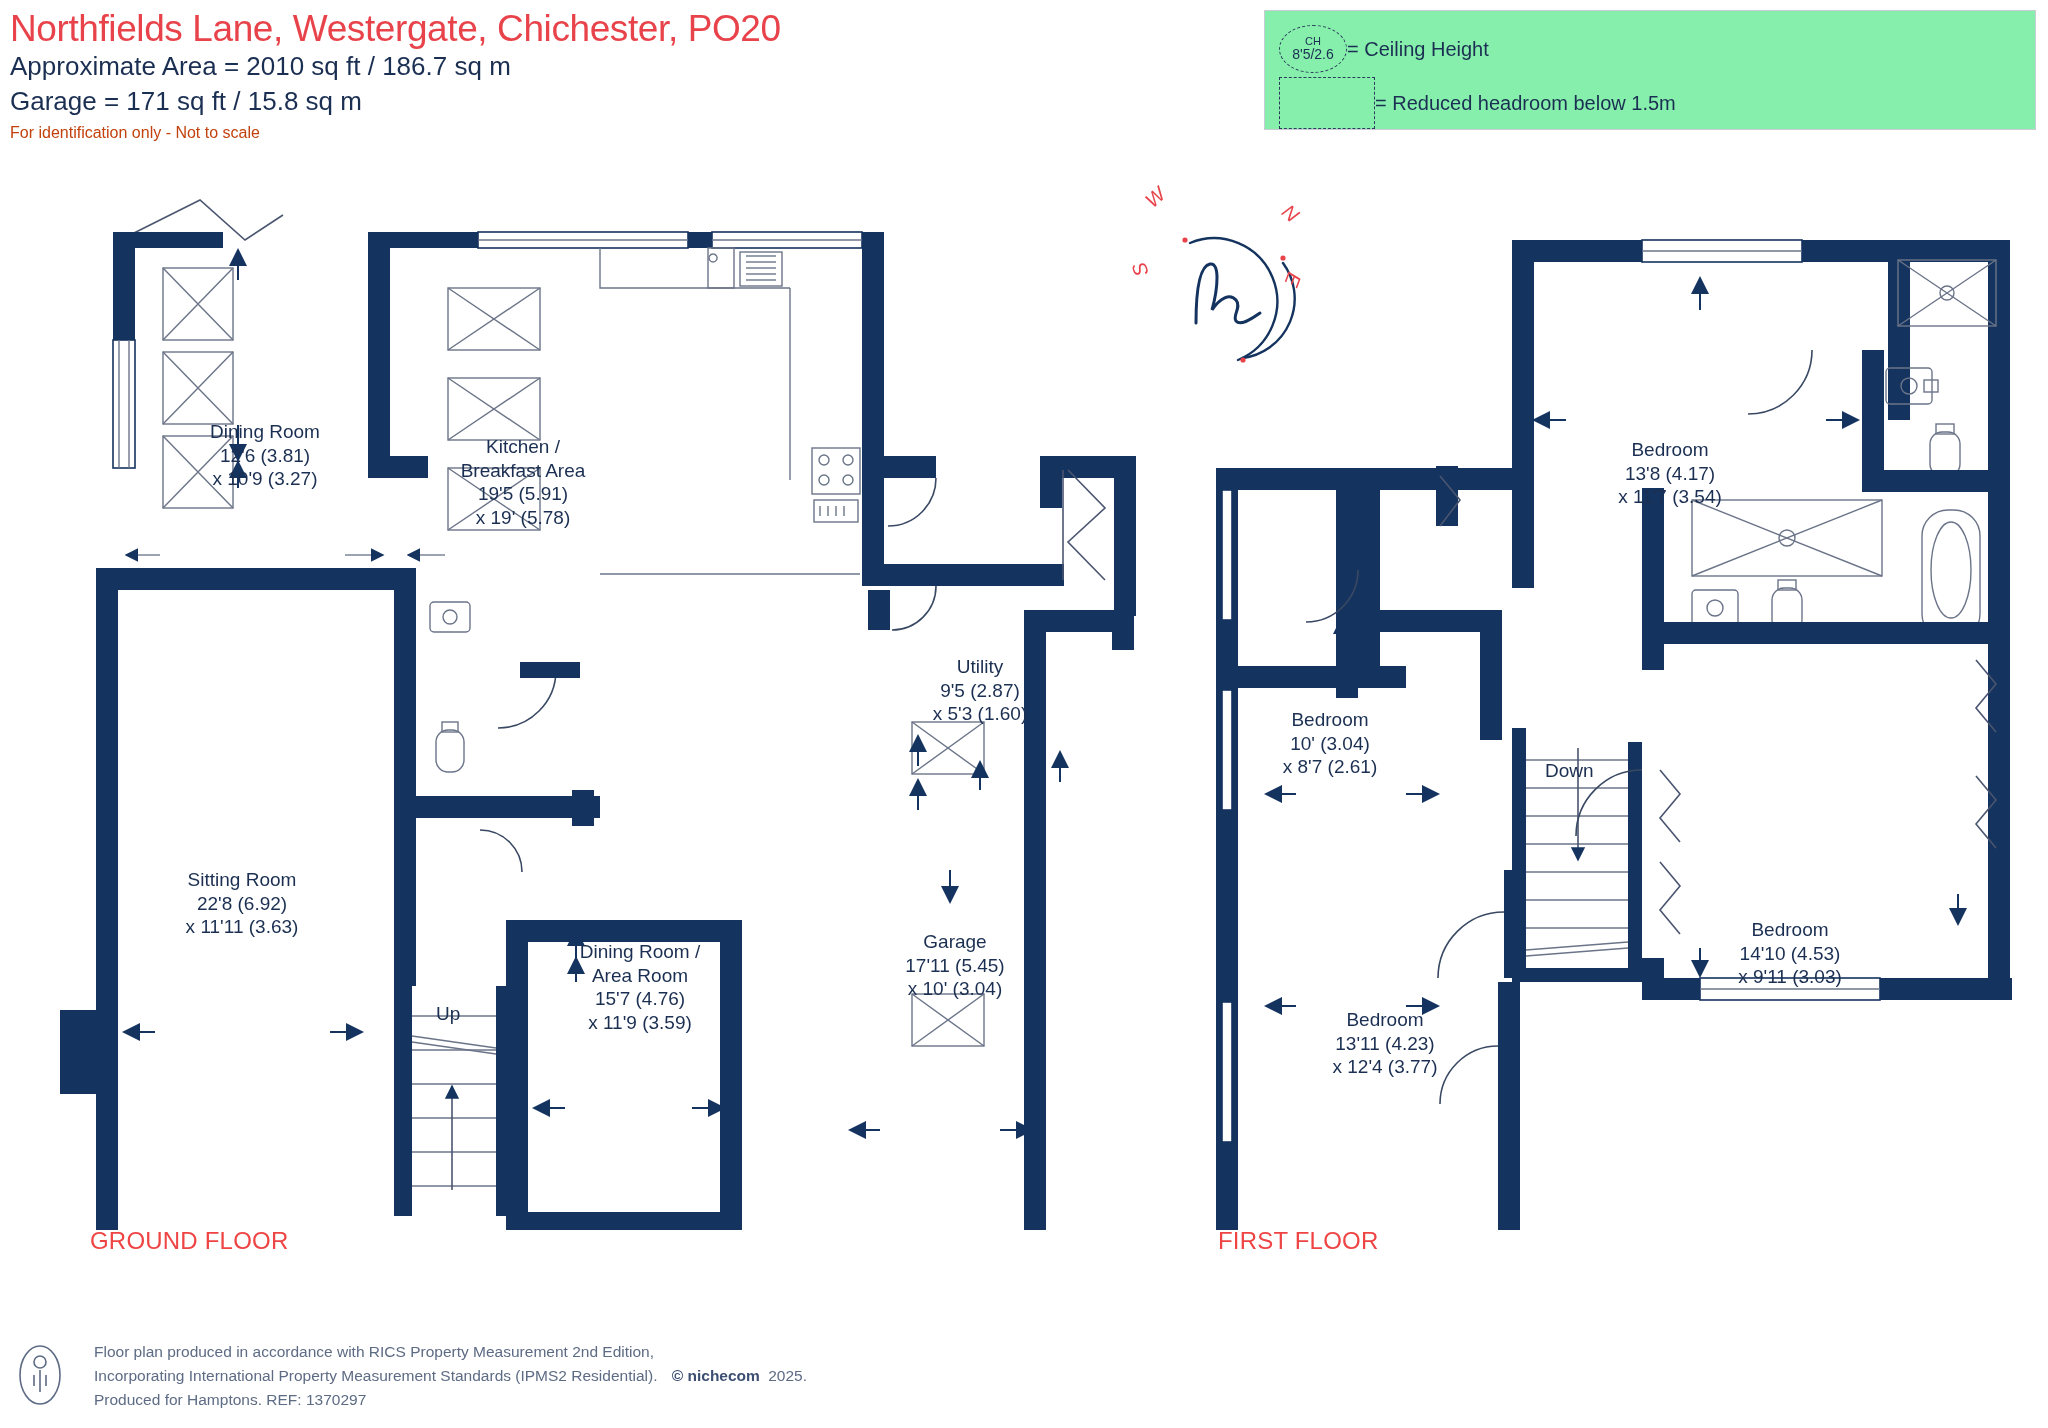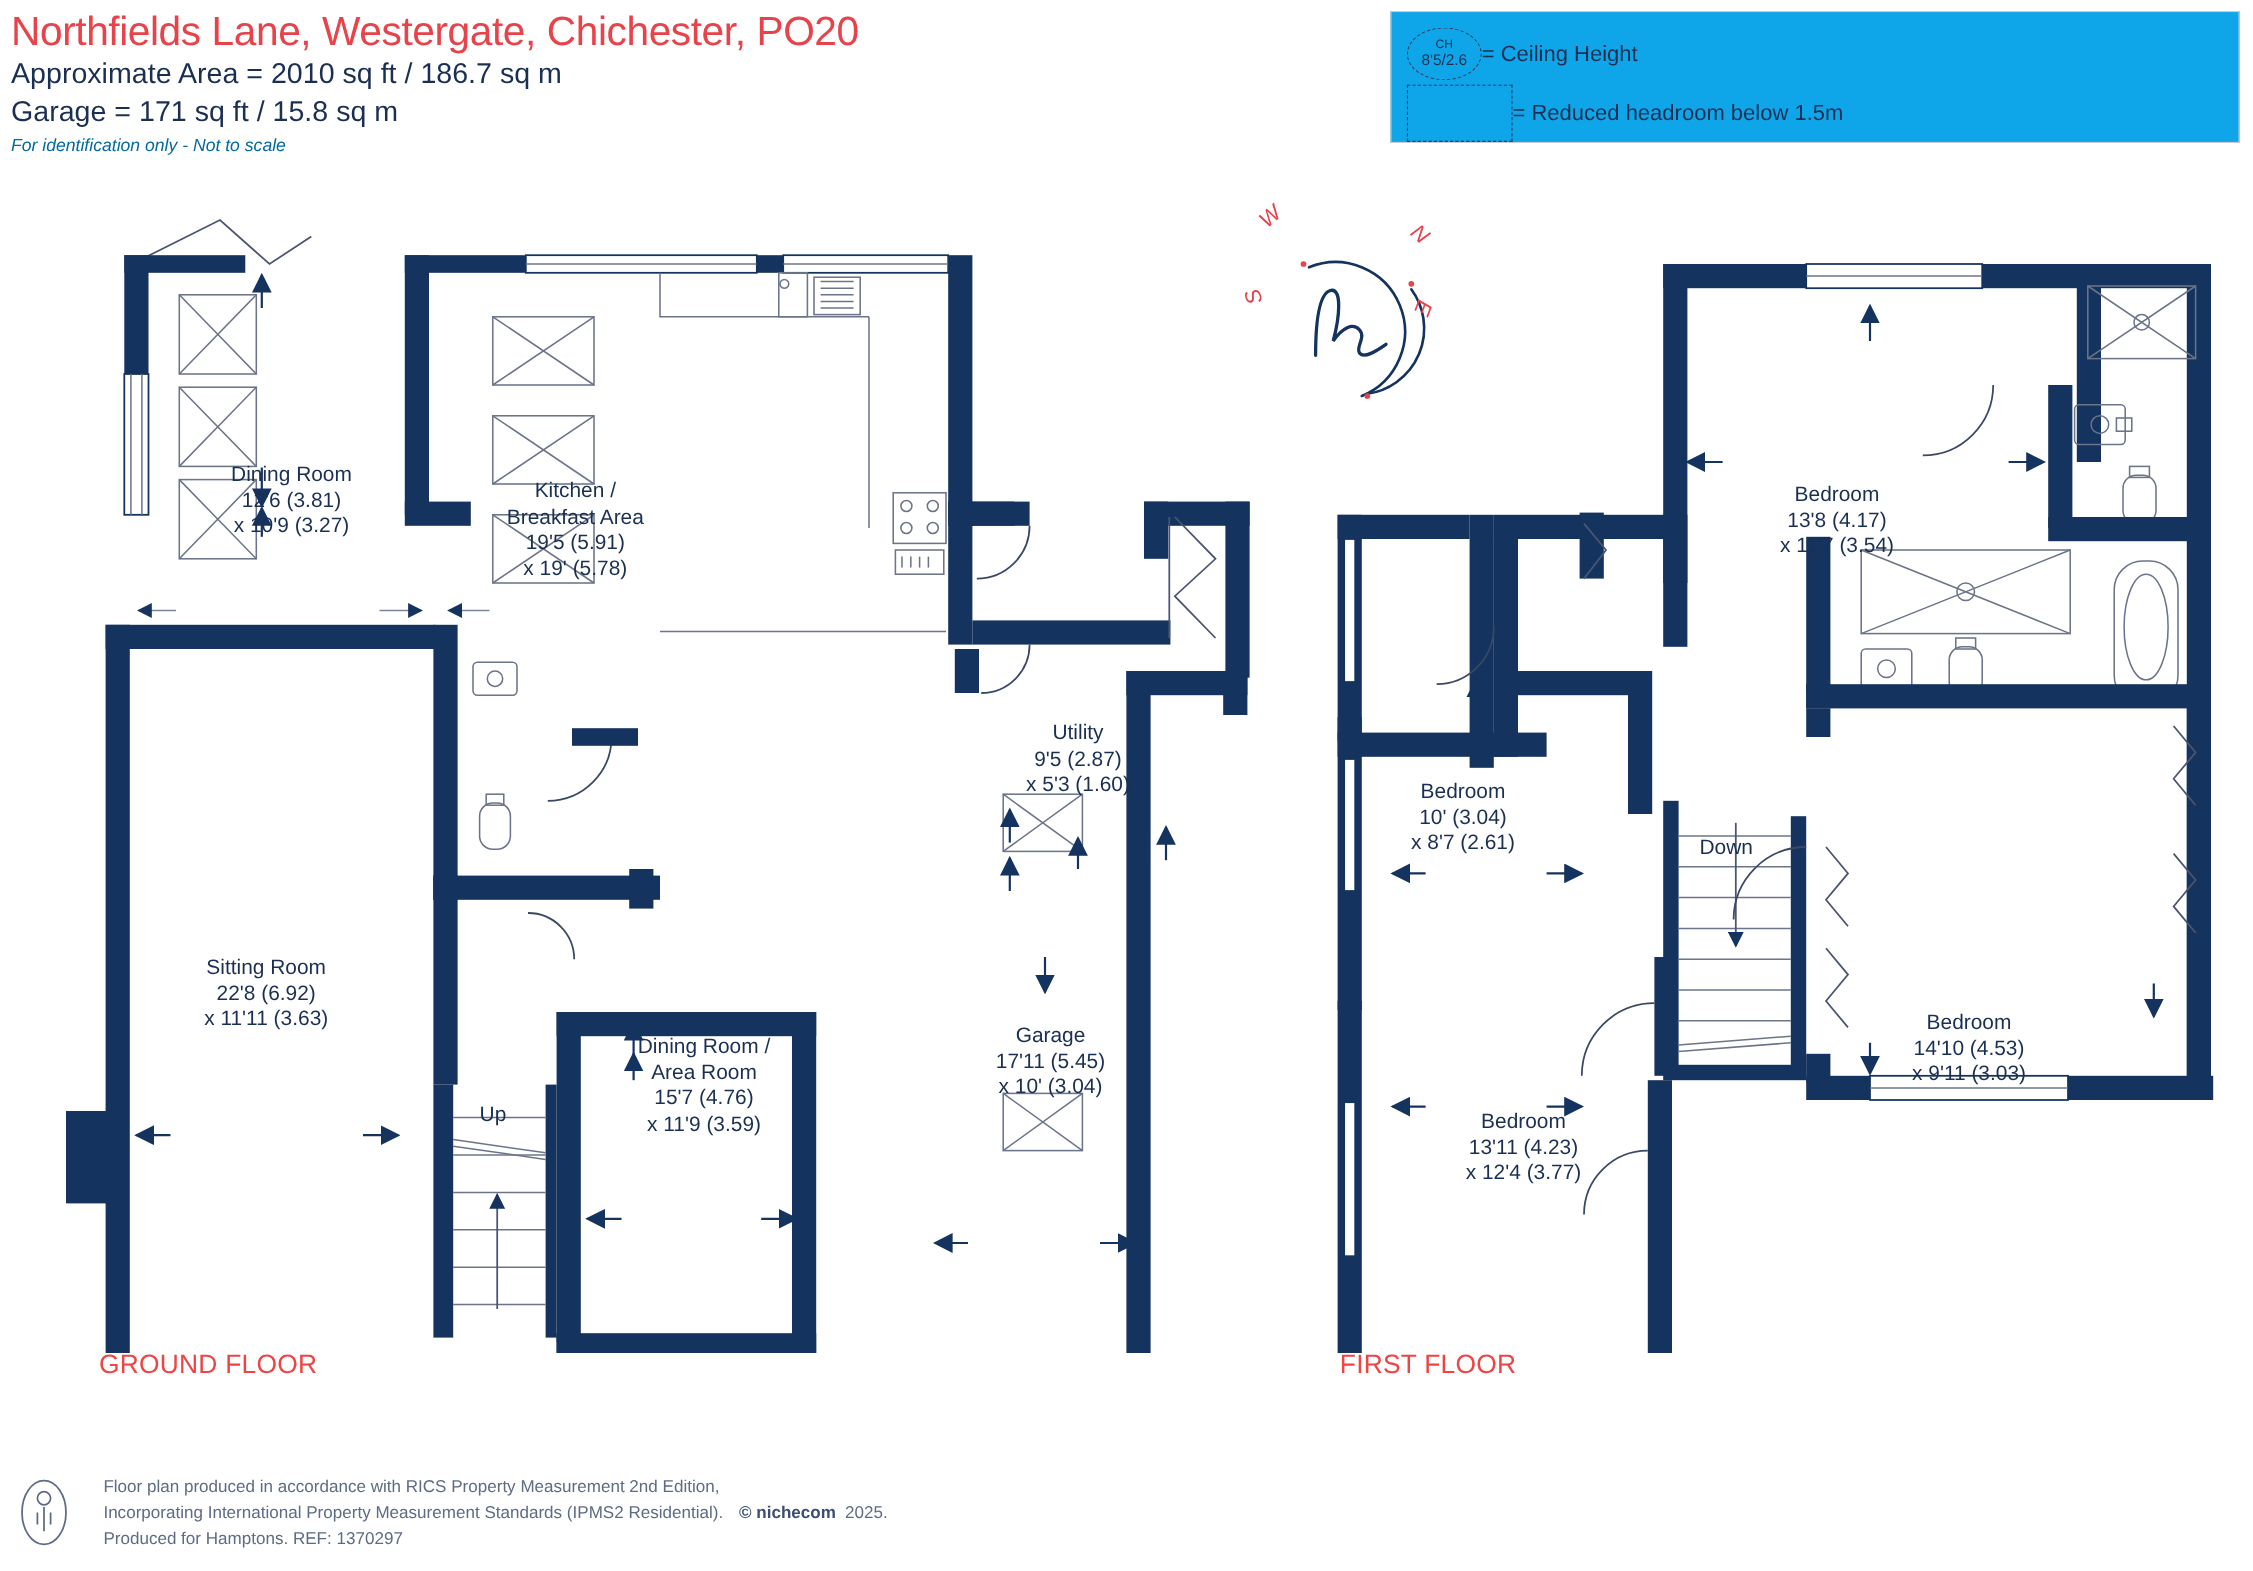--- a/index.html
+++ b/index.html
@@ -10,26 +10,26 @@
   }
   .abs{position:absolute;}
 
   
   #header{left:10px;top:8px;width:1100px;}
   #title{
     font-size:37px;color:#e8434a;letter-spacing:-0.4px;white-space:nowrap;
     line-height:1.12;font-weight:400;
   }
   .area-line{font-size:26px;color:#1b2f52;line-height:1.32;white-space:nowrap;}
-  #notscale{font-size:16px;color:#0369a1;margin-top:6px;font-style:italic;}
+  #notscale{font-size:16px;color:#c2410c;margin-top:6px;}
 
   
   #legend{
     right:12px;top:10px;width:770px;height:118px;
-    border:1px solid #c9ccd4;background:#0ea5e9;
+    border:1px solid #c9ccd4;background:#86efac;
   }
   .lg-row{position:absolute;display:flex;align-items:center;}
   #lg-row1{left:14px;top:14px;}
   #lg-row2{left:14px;top:66px;}
   .ch-circle{
     width:66px;height:46px;border:1.4px dashed #2a3b5c;border-radius:50%;
     display:flex;flex-direction:column;align-items:center;justify-content:center;
     line-height:1.05;
   }
   .ch-t1{font-size:11px;}

